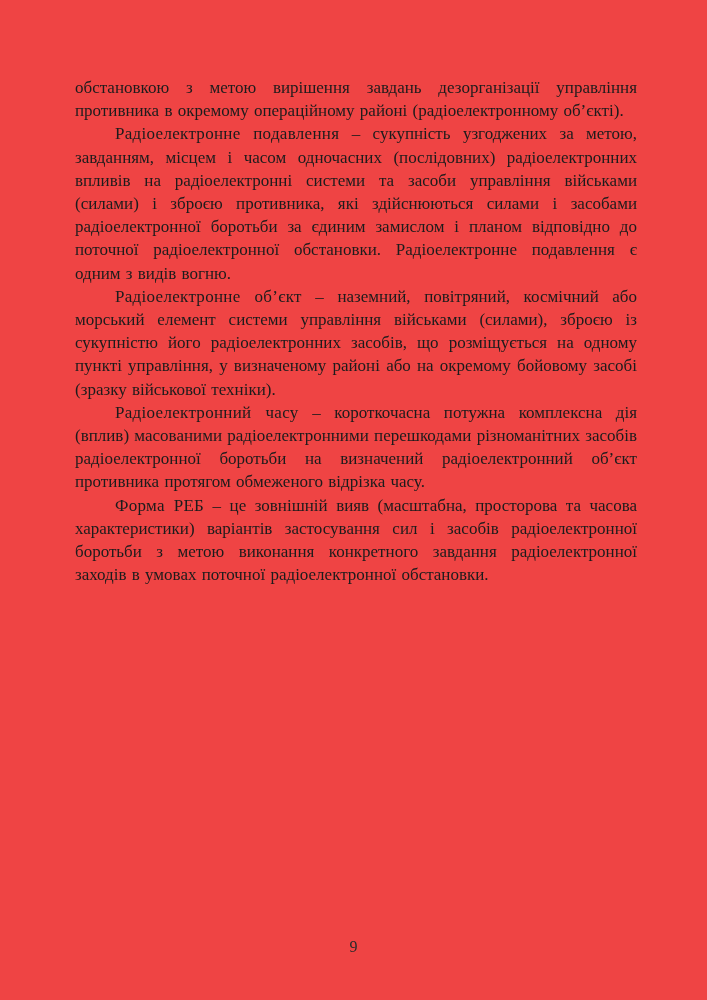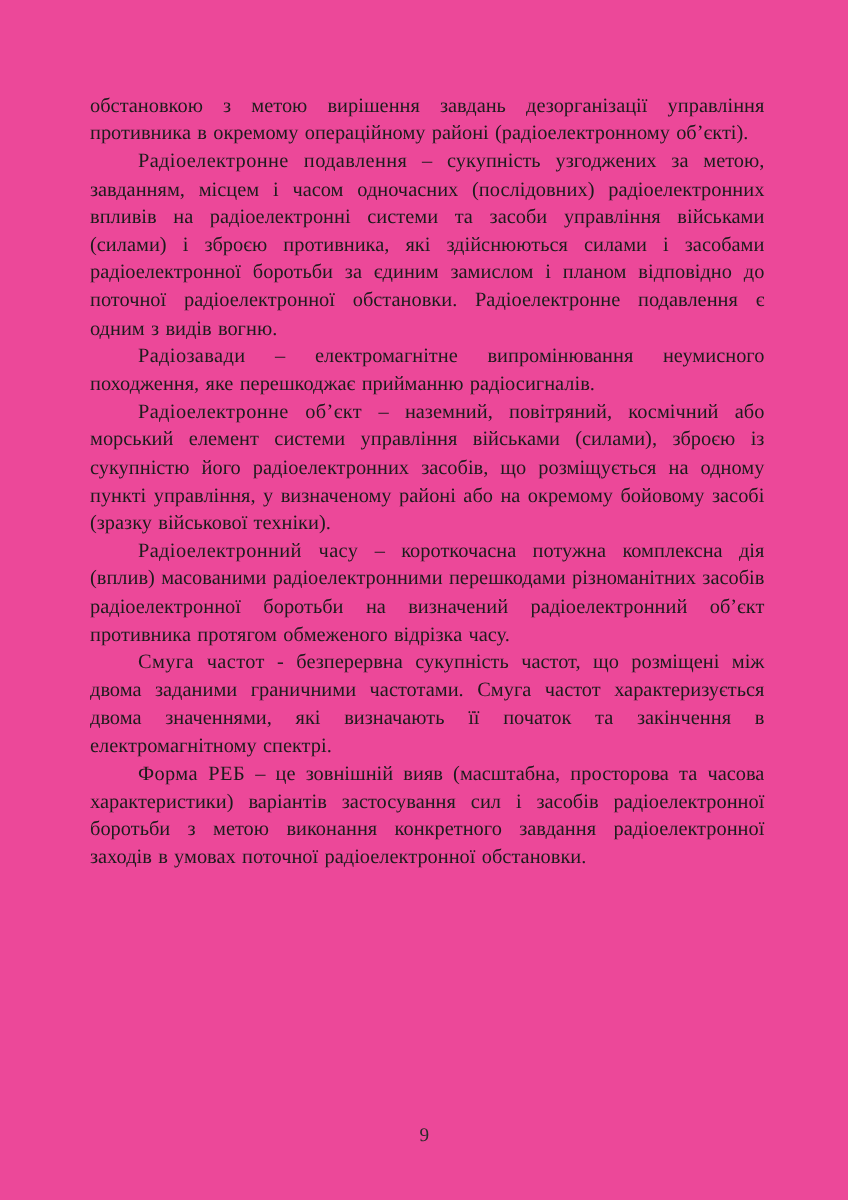--- a/index.html
+++ b/index.html
@@ -4,21 +4,21 @@
 <style>
   html, body {
     margin: 0;
     padding: 0;
     background: #ffffff;
   }
   .page {
     position: relative;
     width: 707px;
     height: 1000px;
-    background: #ec4899;
+    background: #ef4444;
     overflow: hidden;
     font-family: "Liberation Serif", "DejaVu Serif", serif;
     color: #1c1c1c;
   }
   .text-block {
     position: absolute;
     top: 76px;
     left: 75px;
     width: 562px;
   }
@@ -53,28 +53,26 @@
 <body>
 
 <div class="page">
   <div class="text-block">
 
     <p class="para continuation"><span>обстановкою з метою вирішення завдань дезорганізації управління противника в окремому операційному районі (радіоелектронному об’єкті).</span></p>
 
     <p class="para"><b>Радіоелектронне подавлення</b><span> – сукупність узгоджених за метою, завданням, місцем і часом одночасних (послідовних) радіоелектронних впливів на радіоелектронні системи та засоби управління військами (силами) і зброєю противника, які здійснюються силами і засобами радіоелектронної боротьби за єдиним замислом і планом відповідно до поточної радіоелектронної обстановки. Радіоелектронне подавлення є одним з видів вогню.</span></p>
 
 
-    <p class="para"><b>Радіозавади</b><span> – електромагнітне випромінювання неумисного походження, яке перешкоджає прийманню радіосигналів.</span></p>
 
     <p class="para"><b>Радіоелектронне об’єкт</b><span> – наземний, повітряний, космічний або морський елемент системи управління військами (силами), зброєю із сукупністю його радіоелектронних засобів, що розміщується на одному пункті управління, у визначеному районі або на окремому бойовому засобі (зразку військової техніки).</span></p>
 
     <p class="para"><b>Радіоелектронний часу</b><span> – короткочасна потужна комплексна дія (вплив) масованими радіоелектронними перешкодами різноманітних засобів радіоелектронної боротьби на визначений радіоелектронний об’єкт противника протягом обмеженого відрізка часу.</span></p>
 
 
-    <p class="para"><b>Смуга частот</b><span> - безперервна сукупність частот, що розміщені між двома заданими граничними частотами. Смуга частот характеризується двома значеннями, які визначають її початок та закінчення в електромагнітному спектрі.</span></p>
 
     <p class="para"><b>Форма РЕБ</b><span> – це зовнішній вияв (масштабна, просторова та часова характеристики) варіантів застосування сил і засобів радіоелектронної боротьби з метою виконання конкретного завдання радіоелектронної заходів в умовах поточної радіоелектронної обстановки.</span></p>
 
   </div>
 
   <div class="page-footer">
     <span class="page-number">9</span>
   </div>
 </div>
 

